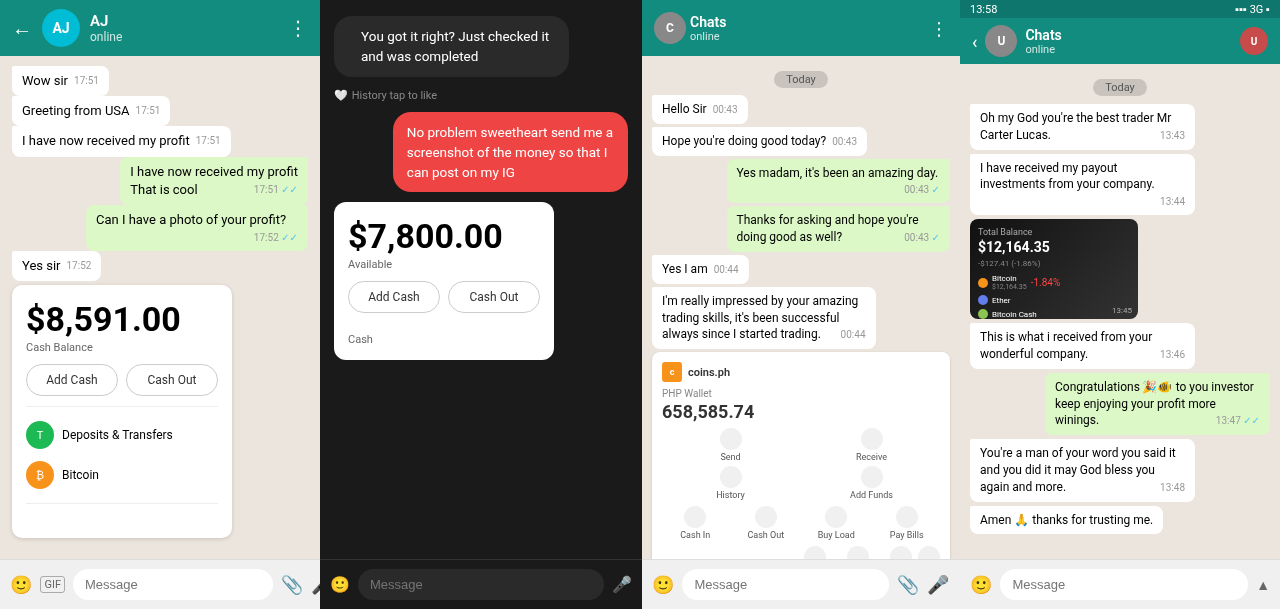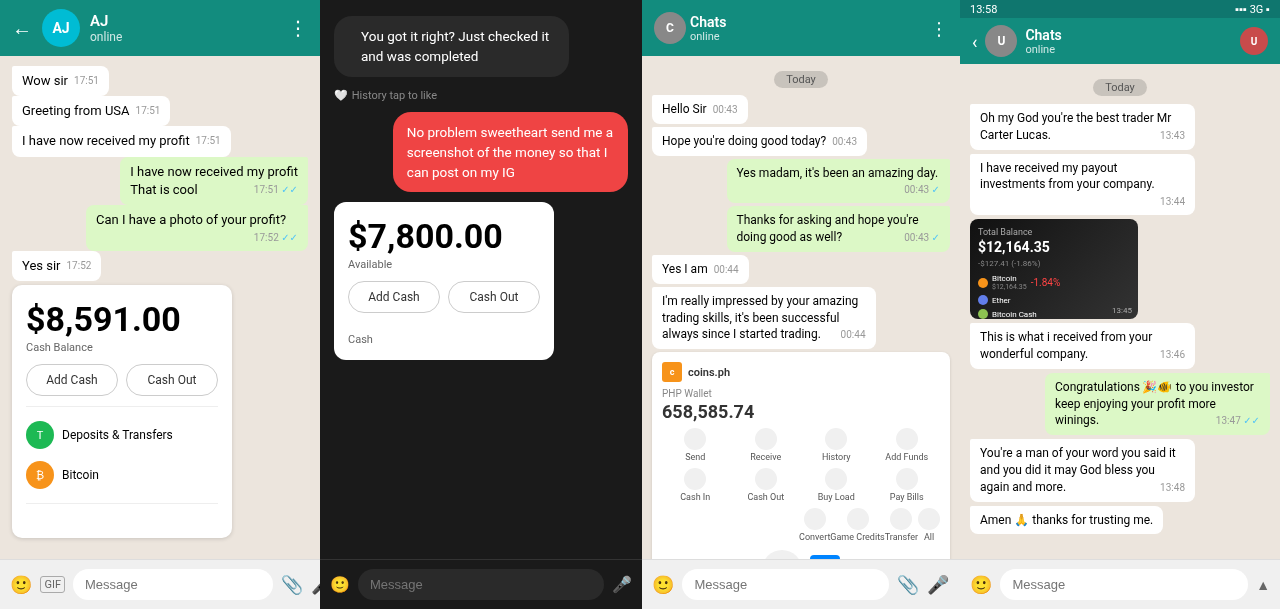--- a/index.html
+++ b/index.html
@@ -187,21 +187,21 @@
     .coins-ph-card {
       background: #fff;
       border-radius: 8px;
       padding: 10px;
       width: 100%;
       font-size: 11px;
       box-shadow: 0 1px 3px rgba(0,0,0,0.15);
     }
     .coins-ph-header { display: flex; align-items: center; gap: 6px; margin-bottom: 6px; }
     .coins-balance { font-size: 18px; font-weight: 700; color: #333; }
-    .coins-grid { display: grid; grid-template-columns: repeat(4,1fr); gap: 4px; margin: 6px 0; }
+    .coins-grid { display: grid; grid-template-columns: repeat(2,1fr); gap: 4px; margin: 6px 0; }
     .coins-icon-btn { text-align: center; font-size: 9px; color: #555; }
     .coins-icon-circle { width: 22px; height: 22px; border-radius: 50%; background: #F0F0F0; margin: 0 auto 2px; }
 
     
     .panel-4 {
       width: 320px;
       background: #fff;
       display: flex;
       flex-direction: column;
     }

